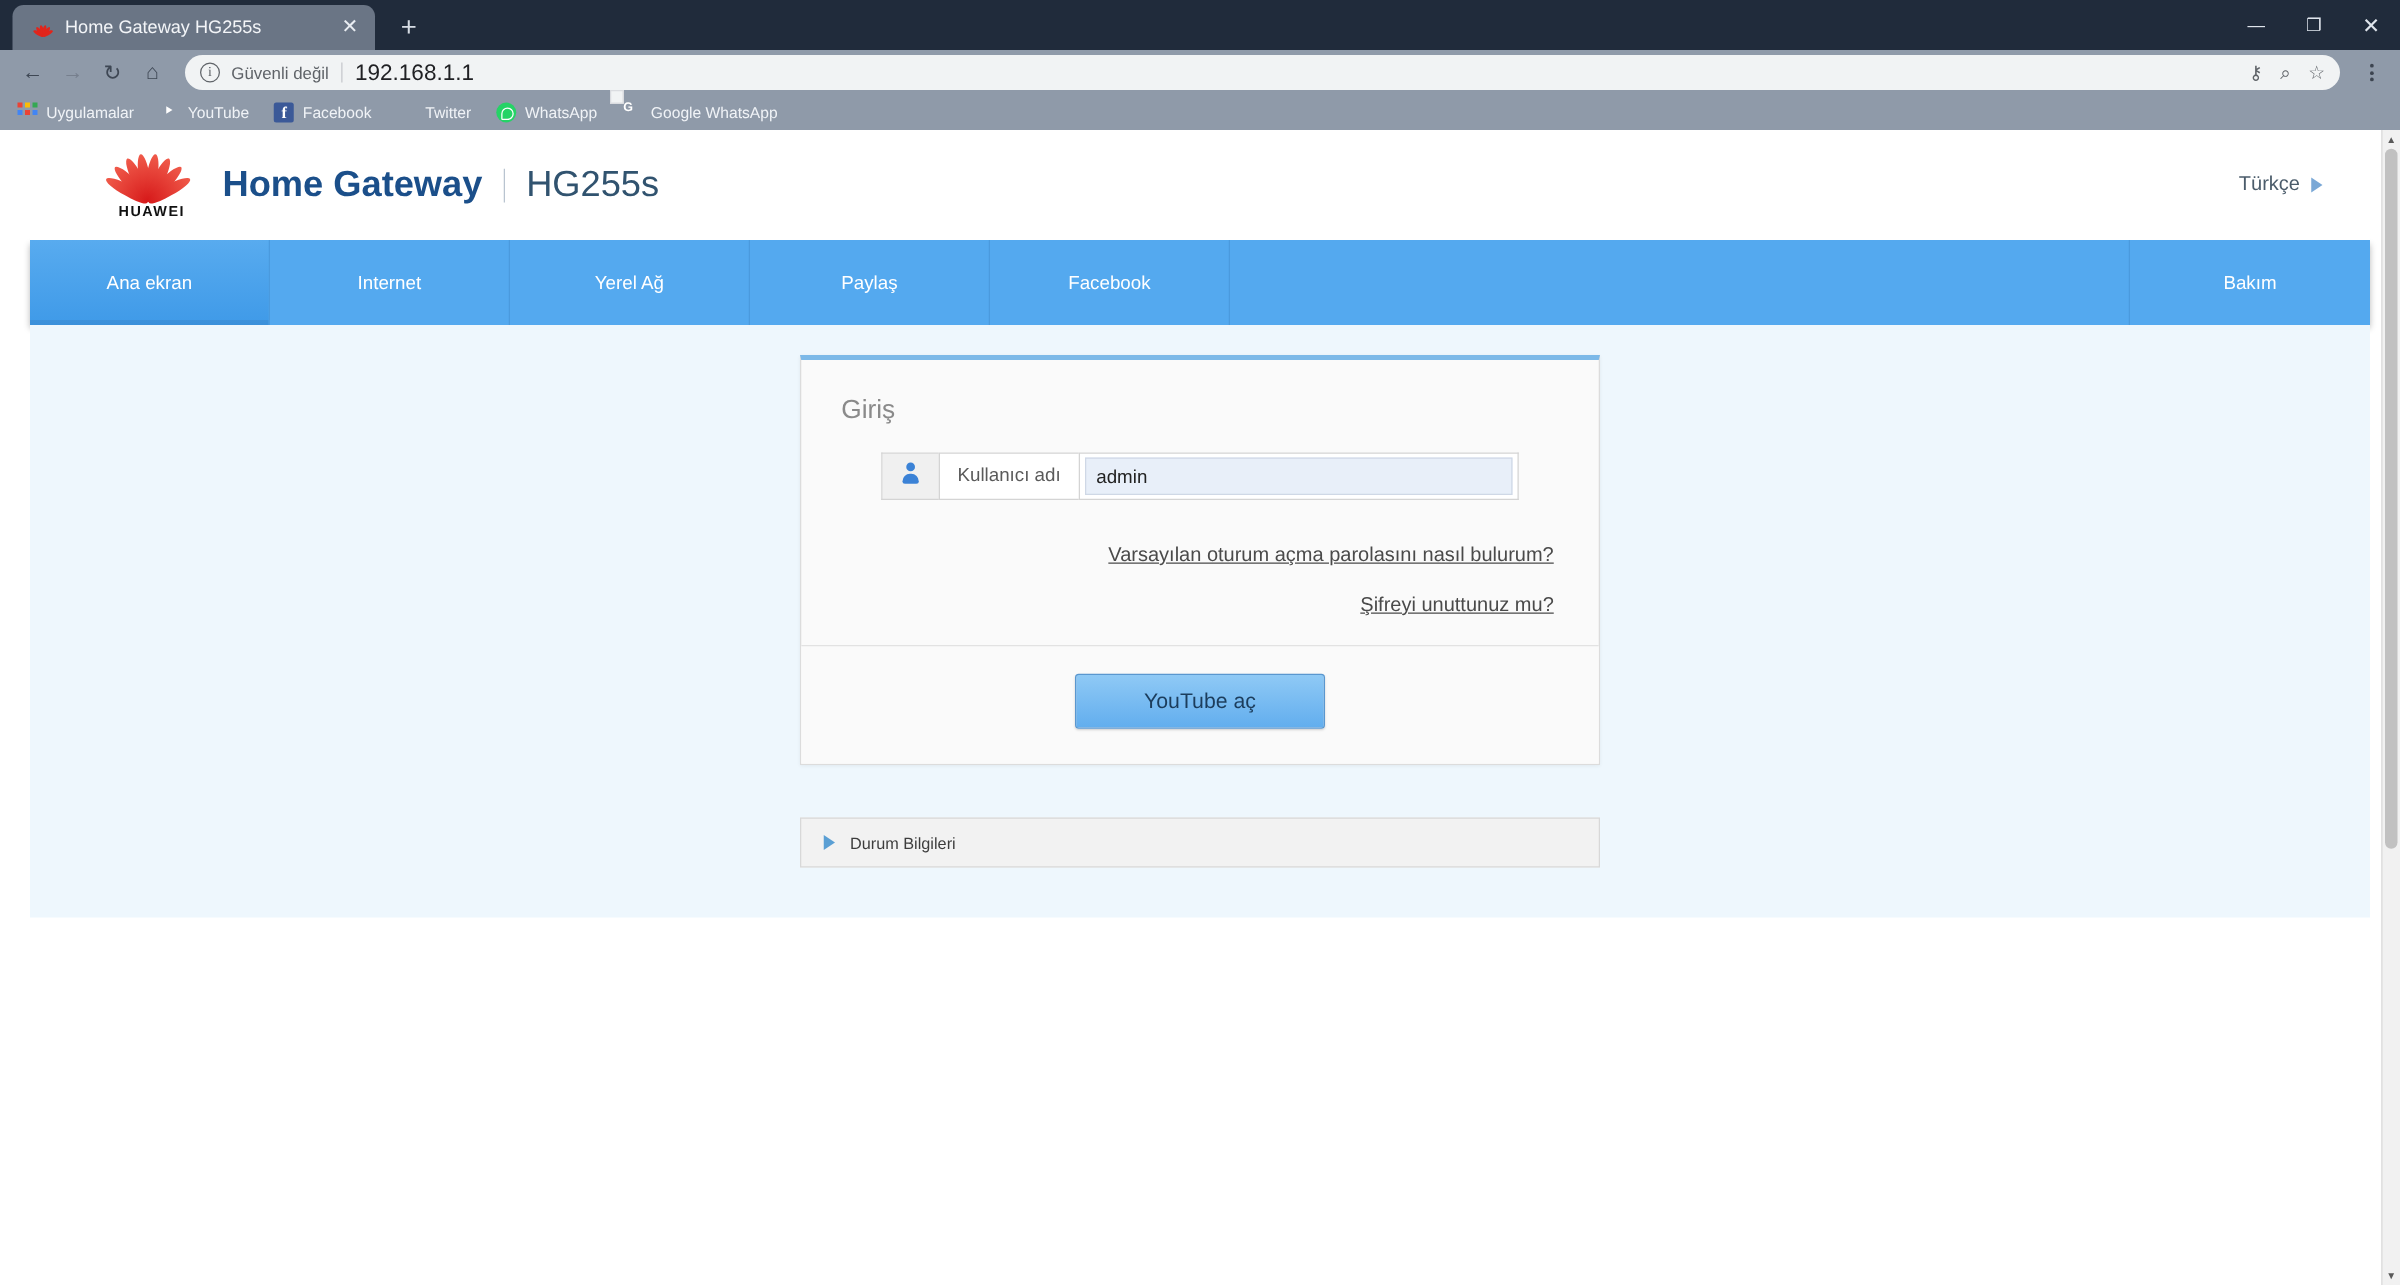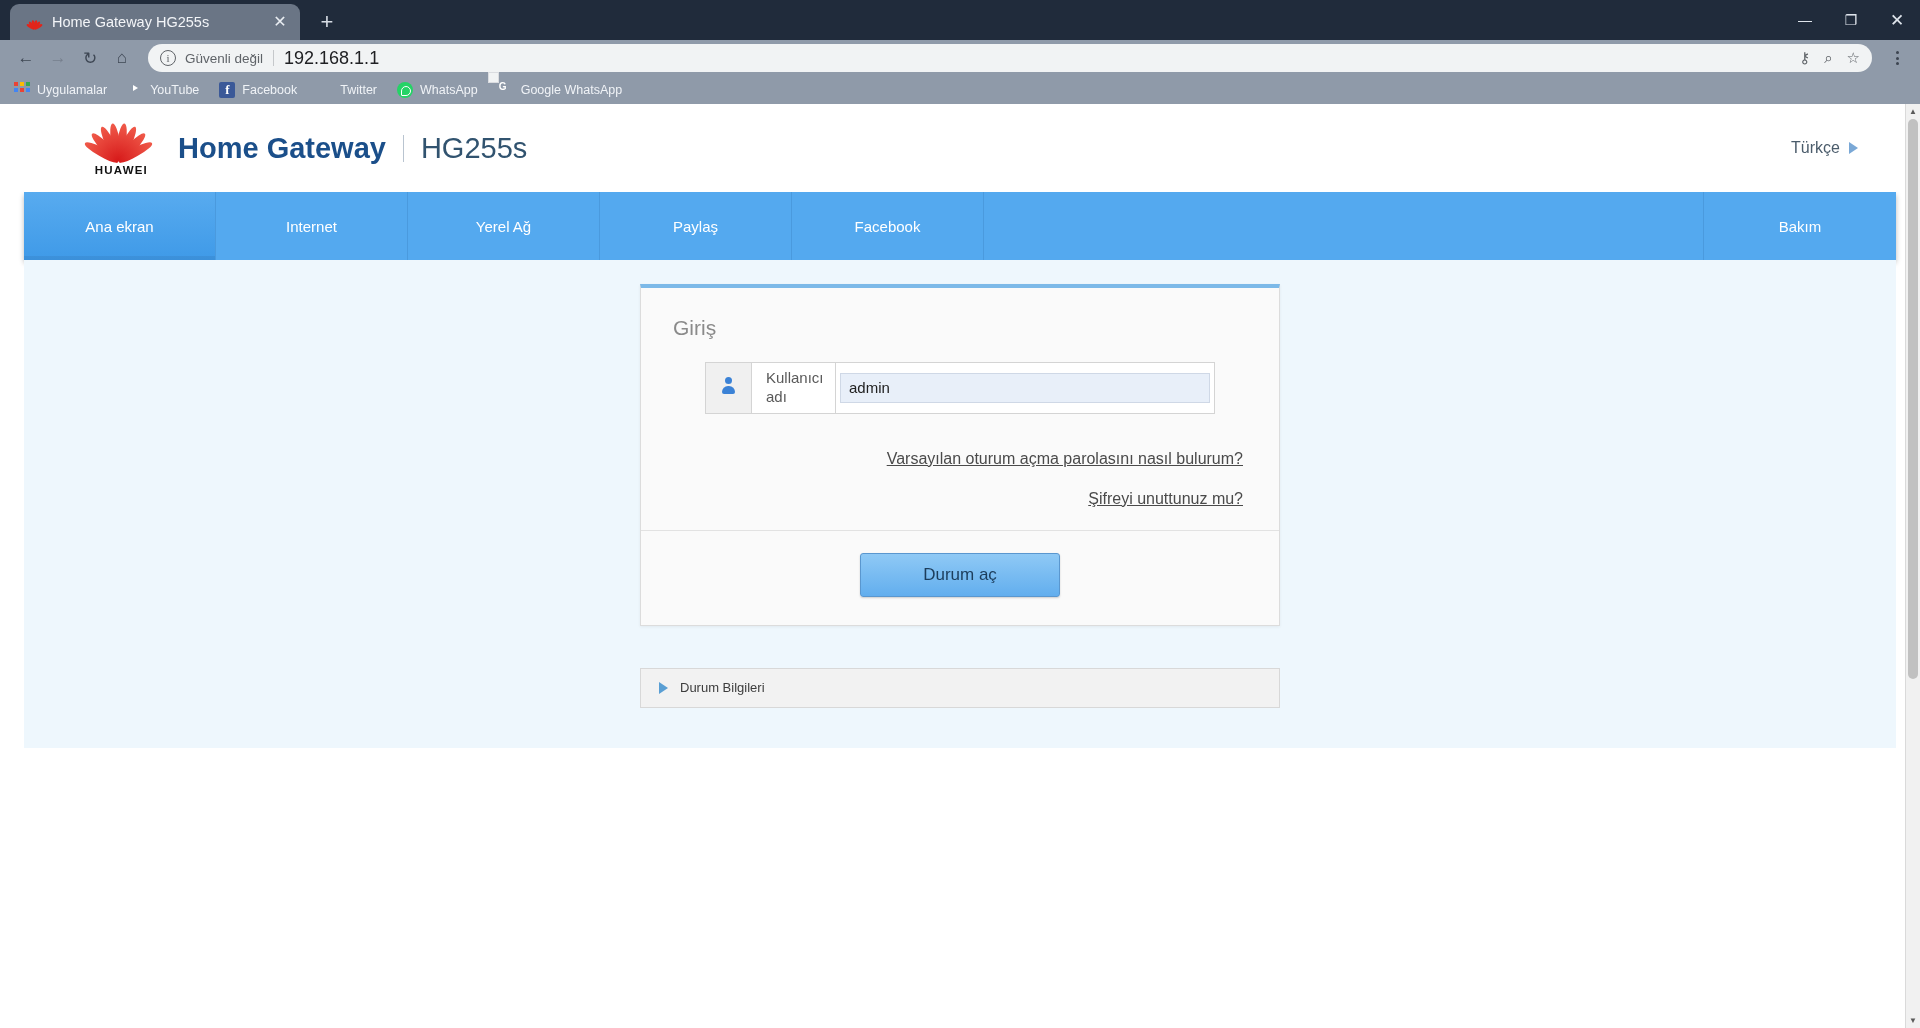--- a/index.html
+++ b/index.html
@@ -178,21 +178,21 @@
   .form-table {
     margin: 0 auto; width: 510px; border: 1px solid #d4d4d4;
     border-collapse: collapse; background: #fff;
   }
   .form-table tr { height: 36px; }
   .fcell-icon {
     width: 46px; background: #f0f0f0; border-right: 1px solid #d4d4d4;
     text-align: center; vertical-align: middle;
   }
   .fcell-label {
-    width: 84px; background: #fff; border-right: 1px solid #d4d4d4;
+    width: 112px; background: #fff; border-right: 1px solid #d4d4d4;
     padding: 6px 0 6px 14px; font-size: 15px; color: #5a5a5a;
     line-height: 1.25; vertical-align: middle;
   }
   .fcell-input { background: #fff; padding: 3px 4px; vertical-align: middle; }
   .fcell-input input {
     width: 100%; height: 30px; background: #e8eff9; border: 1px solid #cfd8e6;
     font-size: 15px; color: #222; padding: 0 8px;
     font-family: "Liberation Sans", sans-serif;
   }
   .row-user { height: 53px; }
@@ -398,21 +398,21 @@
           </tr>
         </tbody>
           </table>
 
         <div class="links">
           <span class="link">Varsayılan oturum açma parolasını nasıl bulurum?</span>
           <span class="link">Şifreyi unuttunuz mu?</span>
         </div>
 
         <div class="card-footer">
-          <button class="login-btn">Durum aç</button>
+          <button class="login-btn">YouTube aç</button>
         </div>
       </div>
 
       <div class="status-panel">
         <span class="status-arrow"></span>
         <span class="status-text">Durum Bilgileri</span>
       </div>
       <div style="height:40px"></div>
     </div>
 

